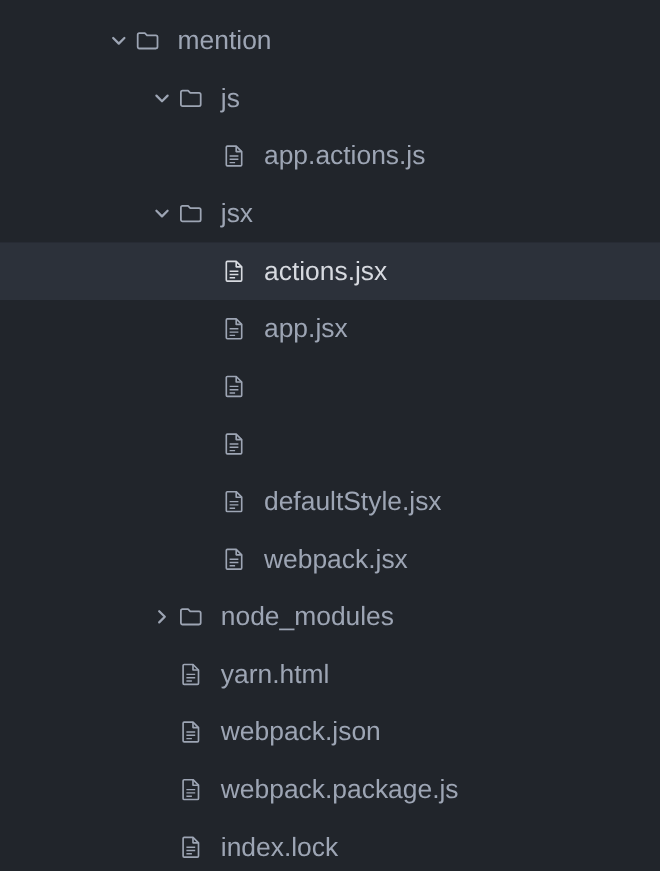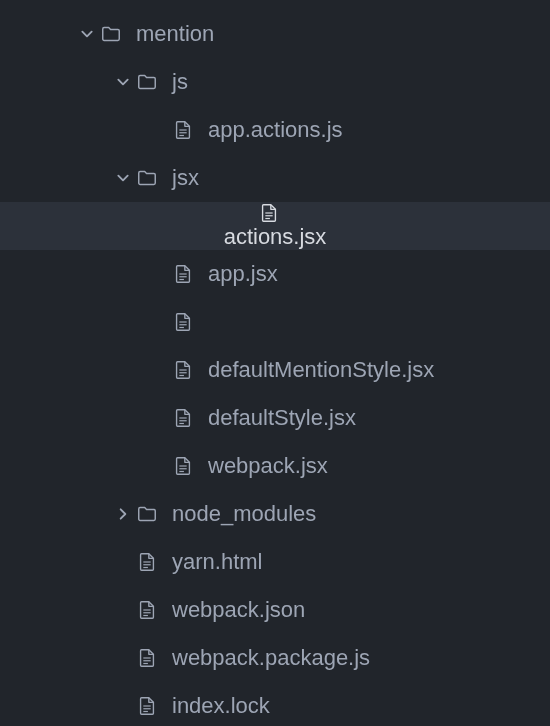--- a/index.html
+++ b/index.html
@@ -14,25 +14,25 @@
   }
   .tree {
     padding-top: 10px;
   }
   .row {
     display: flex;
     align-items: center;
     height: 48px;
     white-space: nowrap;
     cursor: pointer;
+    padding-left: 12px;
   }
   .row.selected {
     background: #2c313a;
     color: #d7dae0;
-    flex-direction: column;
   }
   .indent {
     flex: 0 0 auto;
   }
   .chevron {
     width: 22px;
     display: inline-flex;
     align-items: center;
     justify-content: center;
     flex: 0 0 auto;
@@ -152,21 +152,20 @@
       <span class="indent" style="width: 170px;"></span>
       <span class="icon">
         <svg width="22" height="22" viewBox="0 0 24 24">
           <path d="M6 3 H14 L19 8 V20 C19 20.6 18.6 21 18 21 H6 C5.4 21 5 20.6 5 20 V4 C5 3.4 5.4 3 6 3 Z" fill="none" stroke="currentColor" stroke-width="1.5" stroke-linejoin="round"></path>
           <path d="M14 3 V8 H19" fill="none" stroke="currentColor" stroke-width="1.5" stroke-linejoin="round"></path>
           <line x1="8" y1="12" x2="16" y2="12" stroke="currentColor" stroke-width="1.3"></line>
           <line x1="8" y1="15" x2="16" y2="15" stroke="currentColor" stroke-width="1.3"></line>
           <line x1="8" y1="18" x2="13" y2="18" stroke="currentColor" stroke-width="1.3"></line>
         </svg>
       </span>
-      <span class="label">defaultMentionStyle.jsx</span>
     </div>
     <div class="row">
       <span class="indent" style="width: 170px;"></span>
       <span class="icon">
         <svg width="22" height="22" viewBox="0 0 24 24">
           <path d="M6 3 H14 L19 8 V20 C19 20.6 18.6 21 18 21 H6 C5.4 21 5 20.6 5 20 V4 C5 3.4 5.4 3 6 3 Z" fill="none" stroke="currentColor" stroke-width="1.5" stroke-linejoin="round"></path>
           <path d="M14 3 V8 H19" fill="none" stroke="currentColor" stroke-width="1.5" stroke-linejoin="round"></path>
           <line x1="8" y1="12" x2="16" y2="12" stroke="currentColor" stroke-width="1.3"></line>
           <line x1="8" y1="15" x2="16" y2="15" stroke="currentColor" stroke-width="1.3"></line>
           <line x1="8" y1="18" x2="13" y2="18" stroke="currentColor" stroke-width="1.3"></line>

